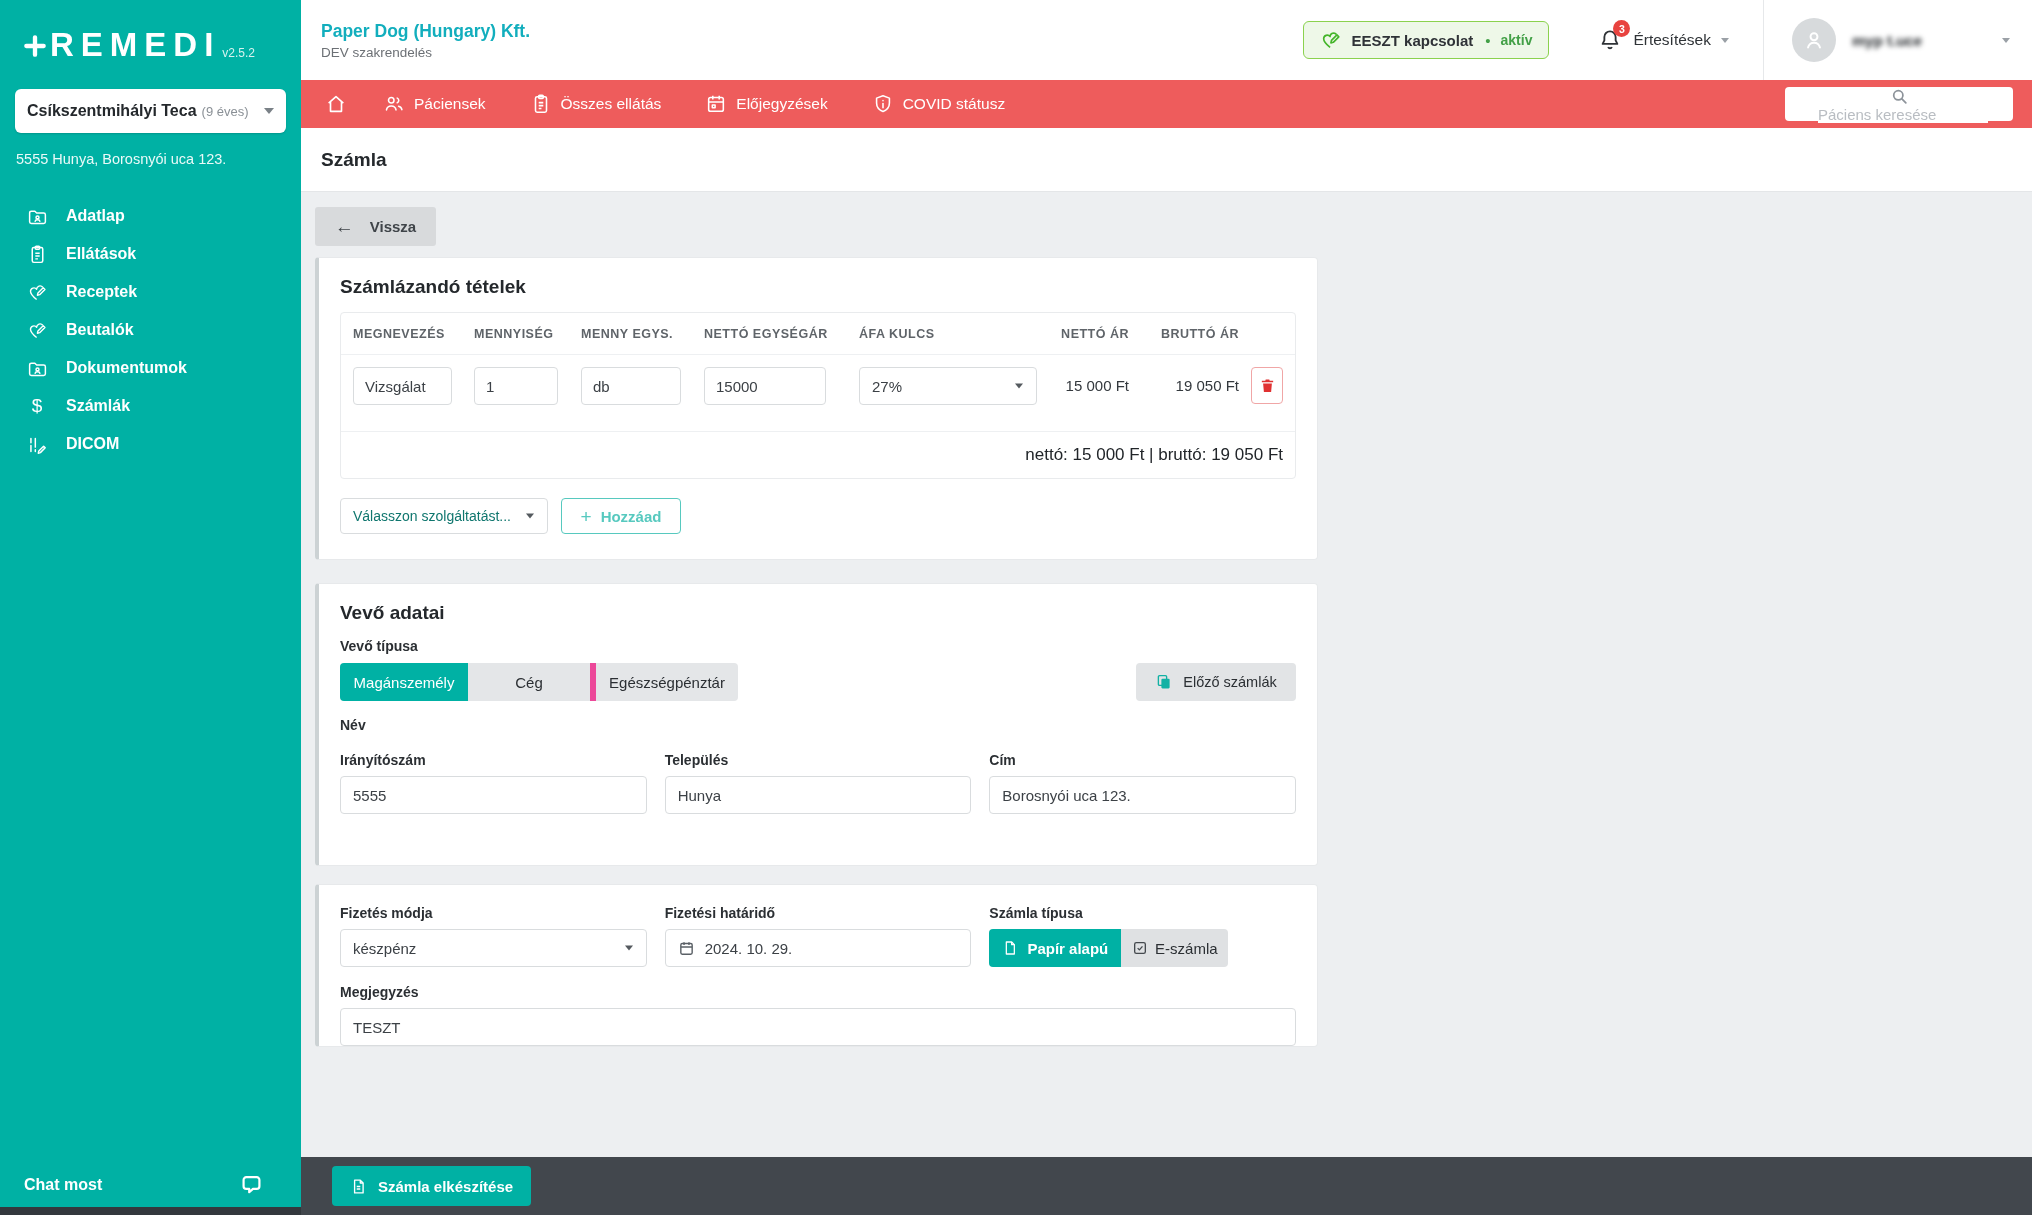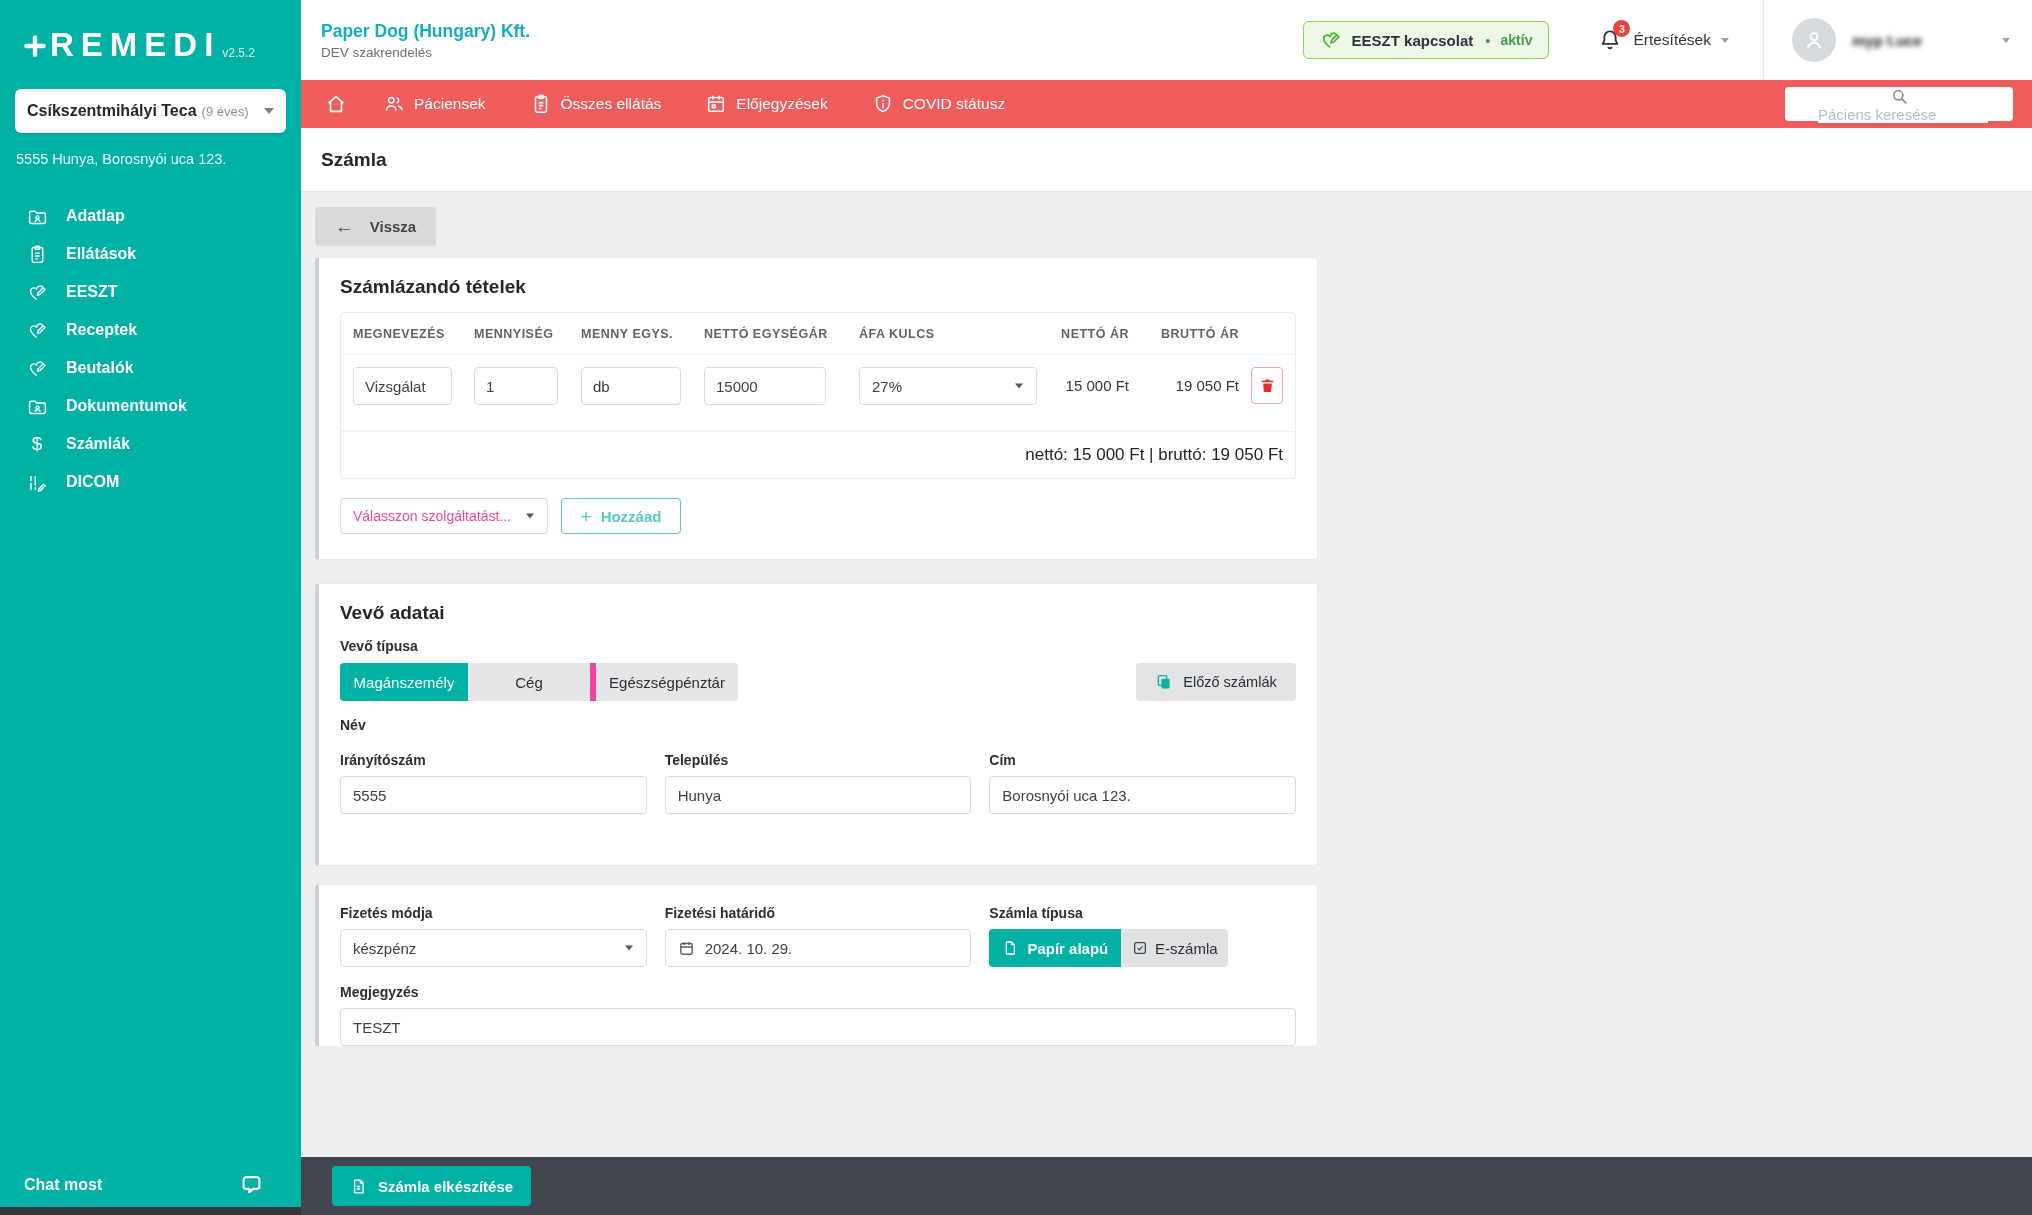--- a/index.html
+++ b/index.html
@@ -104,21 +104,21 @@
   .fake-select .val { font-size:15px; color:#3c4146; }
   .fake-select .caret-down { border-top-color:#555a5f; transform:scale(.8); }
   .price-text { font-size:15px; color:#33383d; line-height:38px; }
   .trash-btn { width:32px; height:37px; border:1px solid #f0a6a6; background:#fff; border-radius:4px;
      display:flex; align-items:center; justify-content:center; cursor:pointer; justify-self:end; }
   .totals-row { height:47px; border-top:1px solid #eef0f2; display:flex; align-items:center;
      justify-content:flex-end; padding:0 12px; }
   .totals-text { font-size:17px; font-weight:400; color:#212529; }
   .add-row { margin-top:19px; display:flex; gap:13px; }
   .service-select { width:208px; height:36px; }
-  .service-select .val { color:#ec4899; font-size:14px; }
+  .service-select .val { color:#0f766e; font-size:14px; }
   .add-btn { width:120px; height:36px; background:#fff; border:1px solid #57c9bf; border-radius:4px;
      color:#57c9bf; font-size:15px; font-weight:600; display:flex; align-items:center; justify-content:center;
      gap:9px; cursor:pointer; font-family:"Liberation Sans","DejaVu Sans",sans-serif; }
   .plus-glyph { font-size:19px; font-weight:400; line-height:1; }
 
   
   .field-label { font-size:14px; font-weight:700; color:#2b2f33; }
   .type-label { margin-top:14px; }
   .segment-row { margin-top:9px; display:flex; align-items:center; }
   .segment { height:38px; display:flex; align-items:center; justify-content:center; font-size:15px;
@@ -194,29 +194,20 @@
     </div>
     <div class="side-item">
       <span class="icon">
         <svg width="21" height="21" viewBox="0 0 24 24" fill="none" stroke="#fff" stroke-width="1.7" stroke-linejoin="round">
             <rect x="6" y="4" width="12" height="17" rx="1.8"></rect>
             <rect x="9.5" y="2.5" width="5" height="3.4" rx="1"></rect>
             <path d="M9.5 10.5h5M9.5 13.8h5M9.5 17h3"></path>
           </svg>
       </span>
       <span class="side-label">Ellátások</span>
-    </div>
-    <div class="side-item">
-      <span class="icon">
-        <svg width="21" height="21" viewBox="0 0 24 24" fill="none" stroke="#fff" stroke-width="1.6" stroke-linejoin="round">
-            <path d="M11 20C7.2 17 4 14.2 4 10.6A3.9 3.9 0 0 1 11 8.3a3.9 3.9 0 0 1 7-2.3"></path>
-            <path d="M12.5 12.5l6-6 2 2-6 6-2.6.6z"></path>
-          </svg>
-      </span>
-      <span class="side-label">EESZT</span>
     </div>
     <div class="side-item">
       <span class="icon">
         <svg width="21" height="21" viewBox="0 0 24 24" fill="none" stroke="#fff" stroke-width="1.6" stroke-linejoin="round">
             <path d="M11 20C7.2 17 4 14.2 4 10.6A3.9 3.9 0 0 1 11 8.3a3.9 3.9 0 0 1 7-2.3"></path>
             <path d="M12.5 12.5l6-6 2 2-6 6-2.6.6z"></path>
           </svg>
       </span>
       <span class="side-label">Receptek</span>
     </div>

